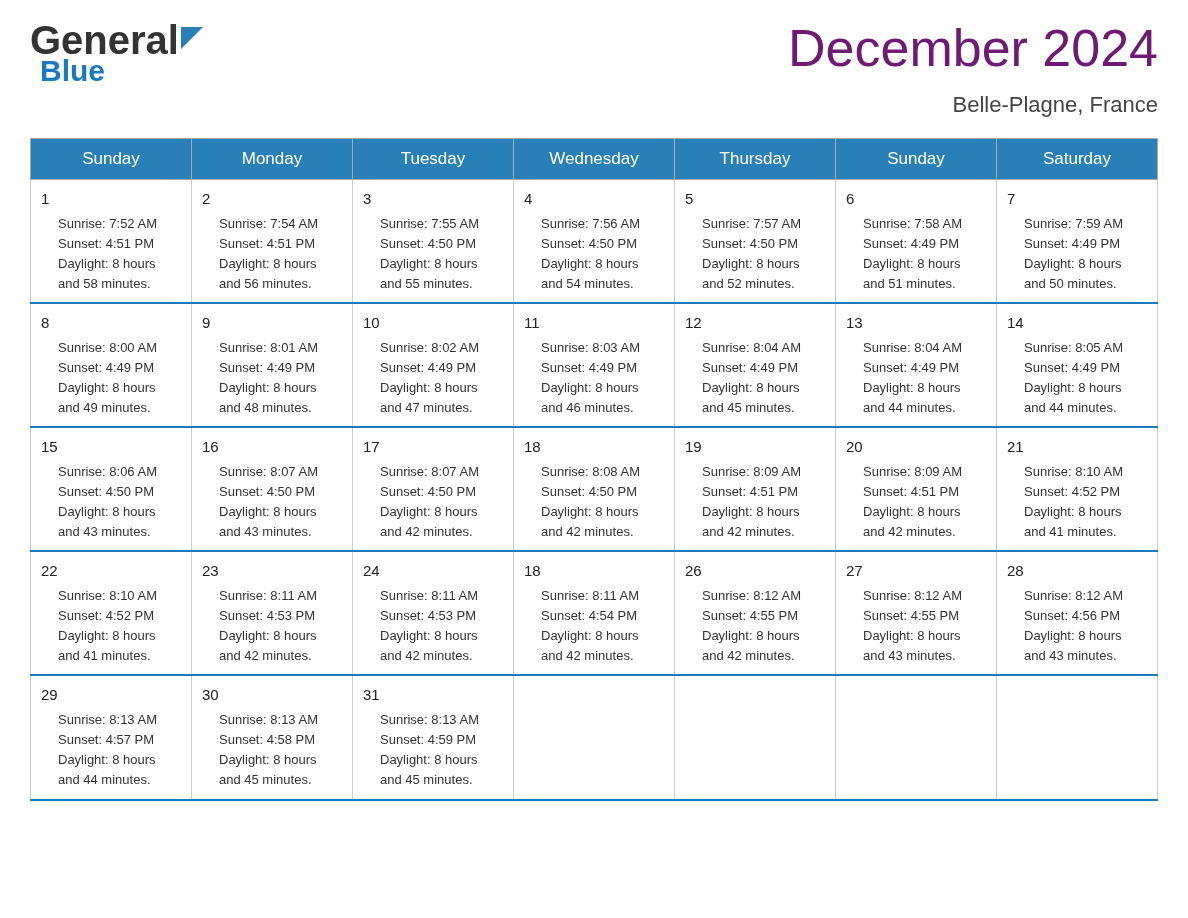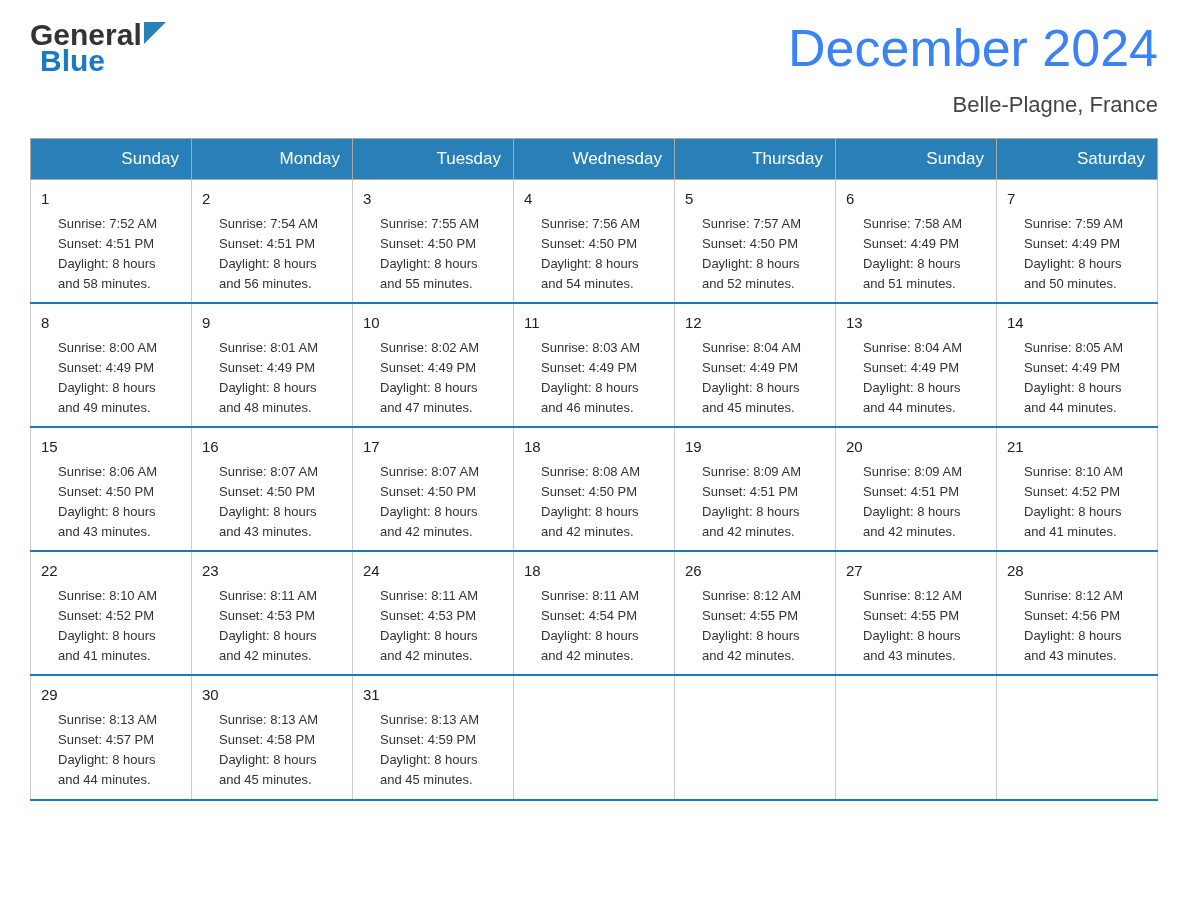--- a/index.html
+++ b/index.html
@@ -15,40 +15,40 @@
       justify-content: space-between;
       align-items: flex-start;
       margin-bottom: 20px;
     }
     .title-section {
       text-align: right;
     }
     .month-title {
       font-size: 52px;
       font-weight: normal;
-      color: #3b82f6;
+      color: #701a75;
       line-height: 1.1;
     }
     .location {
       font-size: 22px;
       color: #444;
       margin-top: 15px;
     }
     .calendar-table {
       width: 100%;
       border-collapse: collapse;
       border: 1px solid #aaa;
     }
     .calendar-table th {
       background-color: #2980b9;
       color: #fff;
       font-size: 17px;
       font-weight: normal;
       padding: 10px 12px;
-      text-align: right;
+      text-align: center;
       border: 1px solid #aaa;
     }
     .calendar-table td {
       vertical-align: top;
       padding: 8px 10px;
       border: 1px solid #ccc;
       width: 14.28%;
       min-height: 100px;
       background: #fff;
       font-size: 13.5px;
@@ -72,21 +72,21 @@
     }
     .empty-cell {
       background: #fff;
     }
     
     .logo-wrapper {
       display: flex;
       align-items: flex-start;
     }
     .logo-g {
-      font-size: 30px;
+      font-size: 40px;
       font-weight: bold;
       color: #333;
       line-height: 1;
     }
     .logo-b {
       font-size: 30px;
       font-weight: bold;
       color: #1a7abf;
       line-height: 1;
     }

